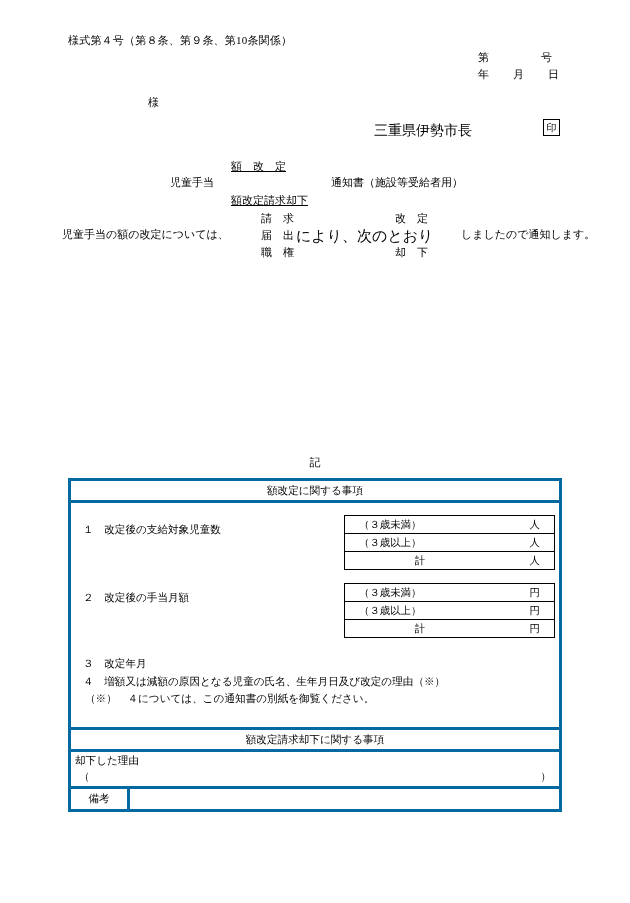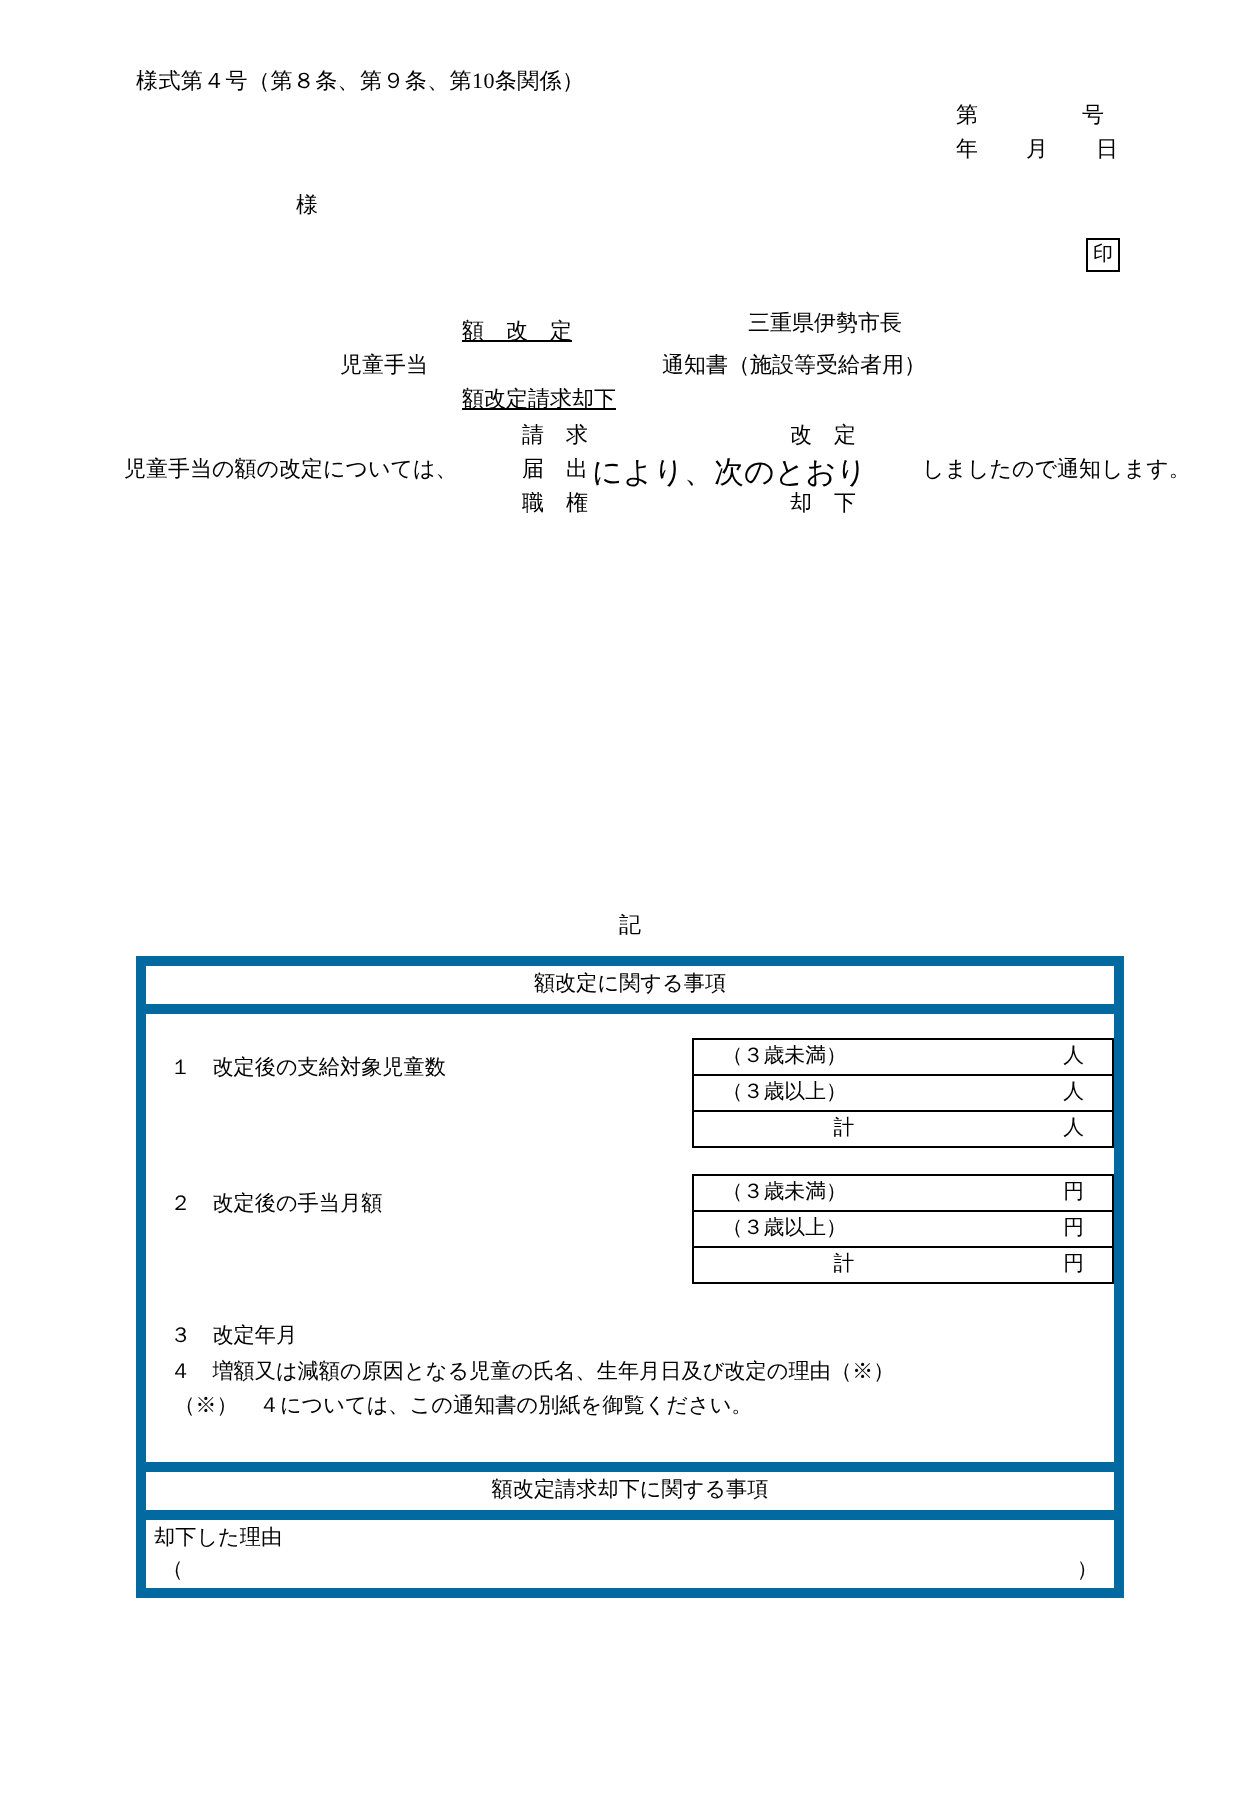--- a/index.html
+++ b/index.html
@@ -43,22 +43,21 @@
   }
   #doc-date-row .gap-b { display:inline-block; width: 24px; }
 
   #addressee-sama {
     left: 148px; top: 95px;
     font-size: 11px;
   }
 
   #issuer-row {
     left: 374px; top: 122px;
-    font-size: 11px;
-    margin-top: 32px;
+    font-size: 14px;
   }
   #seal-box {
     position: absolute;
     left: 543px; top: 119px;
     width: 17px; height: 17px;
     border: 1px solid #000;
     font-size: 10px;
     line-height: 16px;
     text-align: center;
     box-sizing: border-box;
@@ -107,21 +106,21 @@
   
   #main-table {
     position: absolute;
     left: 68px;
     top: 478px;
     width: 494px;
     border-collapse: collapse;
     font-size: 10.6px;
   }
   #main-table td {
-    border: 5px solid #0369a1;
+    border: 3px solid #0369a1;
     padding: 0;
     vertical-align: top;
   }
   .sec-header {
     text-align: center;
     height: 19px;
     line-height: 19px;
     font-size: 10.6px;
   }
   .sec-body { padding: 0 !important; text-decoration: underline; }
@@ -280,16 +279,20 @@
       </tr>
       <tr>
         <td class="sec-body" colspan="2">
           <div class="reason-cell">
             <div class="jp" id="reason-label">却下した理由</div>
             <div class="jp" id="reason-paren-open">（</div>
             <div class="jp" id="reason-paren-close">）</div>
           </div>
         </td>
       </tr>
+      <tr>
+        <td class="note-label-cell jp">備考</td>
+        <td class="note-value-cell jp"></td>
+      </tr>
     </tbody>
   </table>
 
 </div>
 
 </body></html>

